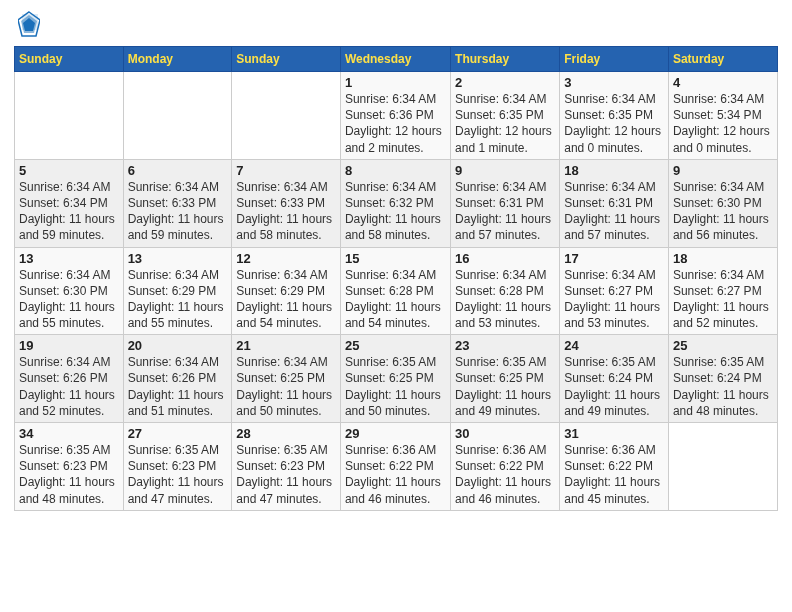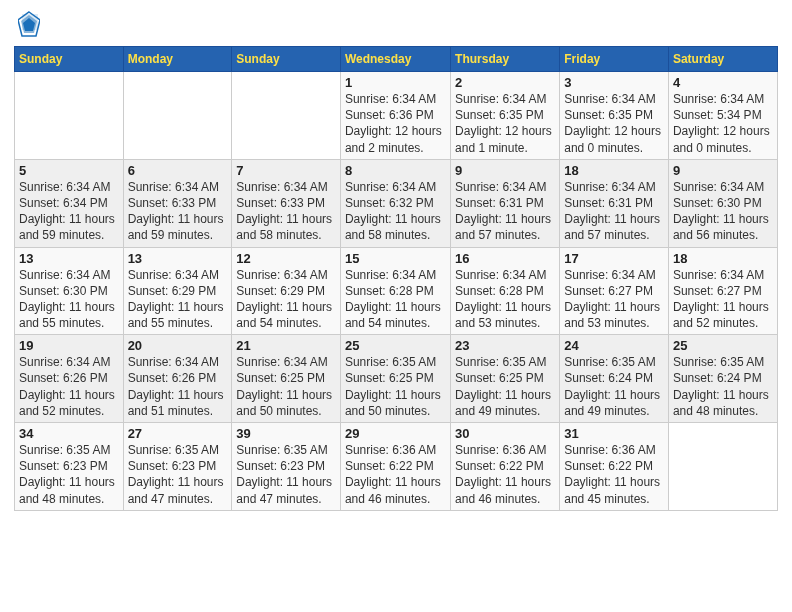--- a/index.html
+++ b/index.html
@@ -334,21 +334,21 @@
 and 48 minutes.</div>
           </td>
           <td>
             <span class="day-number">27</span>
             <div class="day-info">Sunrise: 6:35 AM
 Sunset: 6:23 PM
 Daylight: 11 hours
 and 47 minutes.</div>
           </td>
           <td>
-            <span class="day-number">39</span>
+            <span class="day-number">28</span>
             <div class="day-info">Sunrise: 6:35 AM
 Sunset: 6:23 PM
 Daylight: 11 hours
 and 47 minutes.</div>
           </td>
           <td>
             <span class="day-number">29</span>
             <div class="day-info">Sunrise: 6:36 AM
 Sunset: 6:22 PM
 Daylight: 11 hours

